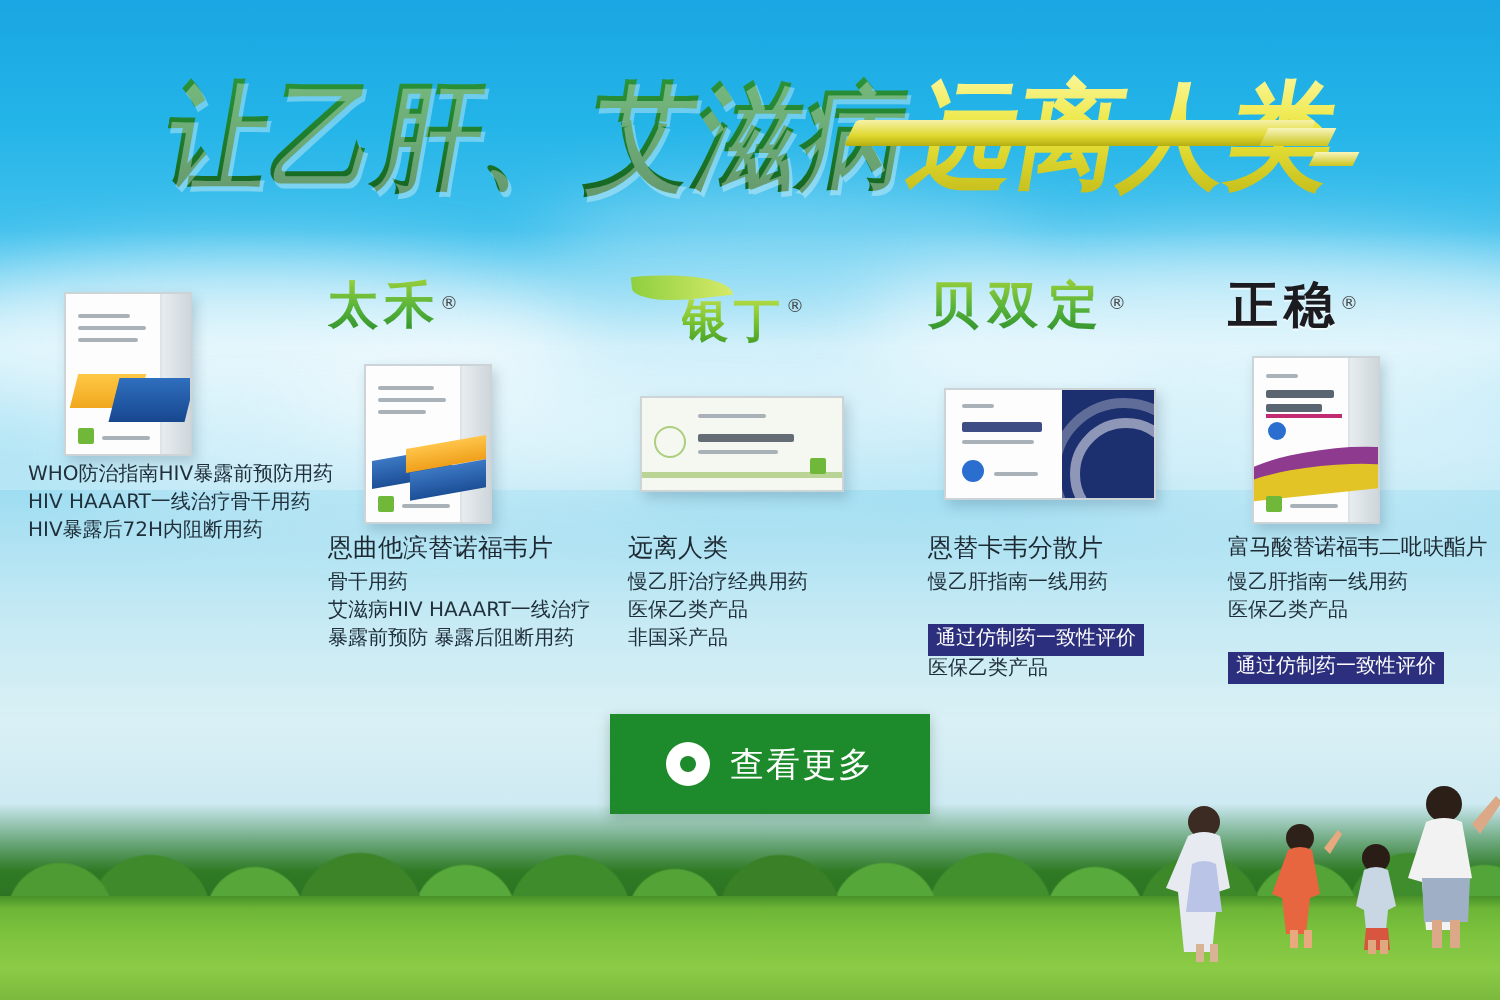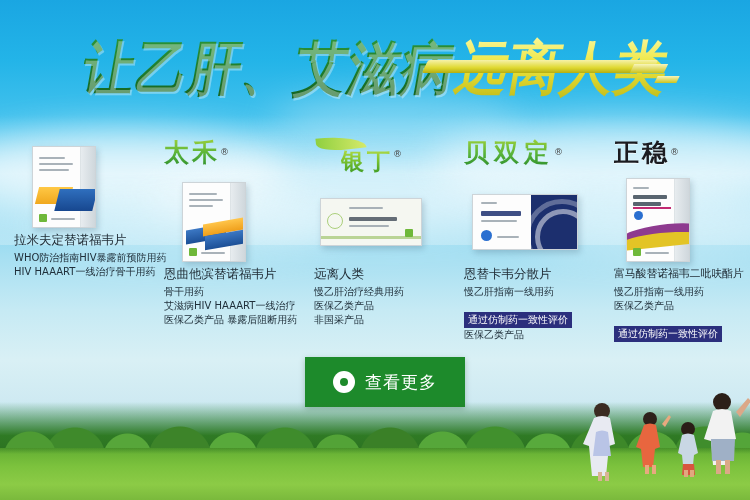--- a/index.html
+++ b/index.html
@@ -199,24 +199,24 @@
           <div class="side"></div>
           <div class="txtline" style="left:6px;top:10px;width:26px;"></div>
           <div class="txtline" style="left:6px;top:16px;width:34px;"></div>
           <div class="txtline" style="left:6px;top:22px;width:30px;"></div>
           <div class="g1"></div>
             <div class="g2"></div>
           <div class="logo-sq"></div>
           <div class="txtline" style="left:18px;bottom:7px;width:24px;"></div>
         </div>
       </div>
-      <div class="pname">拉米夫定替诺福韦片</div>
       <div class="pdesc">
         <div class="pline">WHO防治指南HIV暴露前预防用药</div>
         <div class="pline">HIV HAAART一线治疗骨干用药</div>
+        <div class="pline">HIV暴露后72H内阻断用药</div>
       </div>
     </div>
 
     <div class="product">
       <div class="brand">
         <span class="brand-text brand-green">太禾</span><span class="reg">®</span>
       </div>
       <div class="shot">
         <div class="box b2">
           <div class="side"></div>
@@ -227,21 +227,21 @@
             <div class="g2"></div>
             <div class="g3"></div>
           <div class="logo-sq"></div>
           <div class="txtline" style="left:18px;bottom:7px;width:24px;"></div>
         </div>
       </div>
       <div class="pname">恩曲他滨替诺福韦片</div>
       <div class="pdesc">
         <div class="pline">骨干用药</div>
         <div class="pline">艾滋病HIV HAAART一线治疗</div>
-        <div class="pline">医保乙类产品 暴露后阻断用药</div>
+        <div class="pline">暴露前预防 暴露后阻断用药</div>
       </div>
     </div>
 
     <div class="product">
       <div class="brand">
         <span class="leaf"></span>
         <span class="brand-text brand-lime" style="position:relative;top:8px;margin-left:27px;">银丁</span><span class="reg" style="position:relative;top:2px;">®</span>
       </div>
       <div class="shot">
         <div class="box b3">

